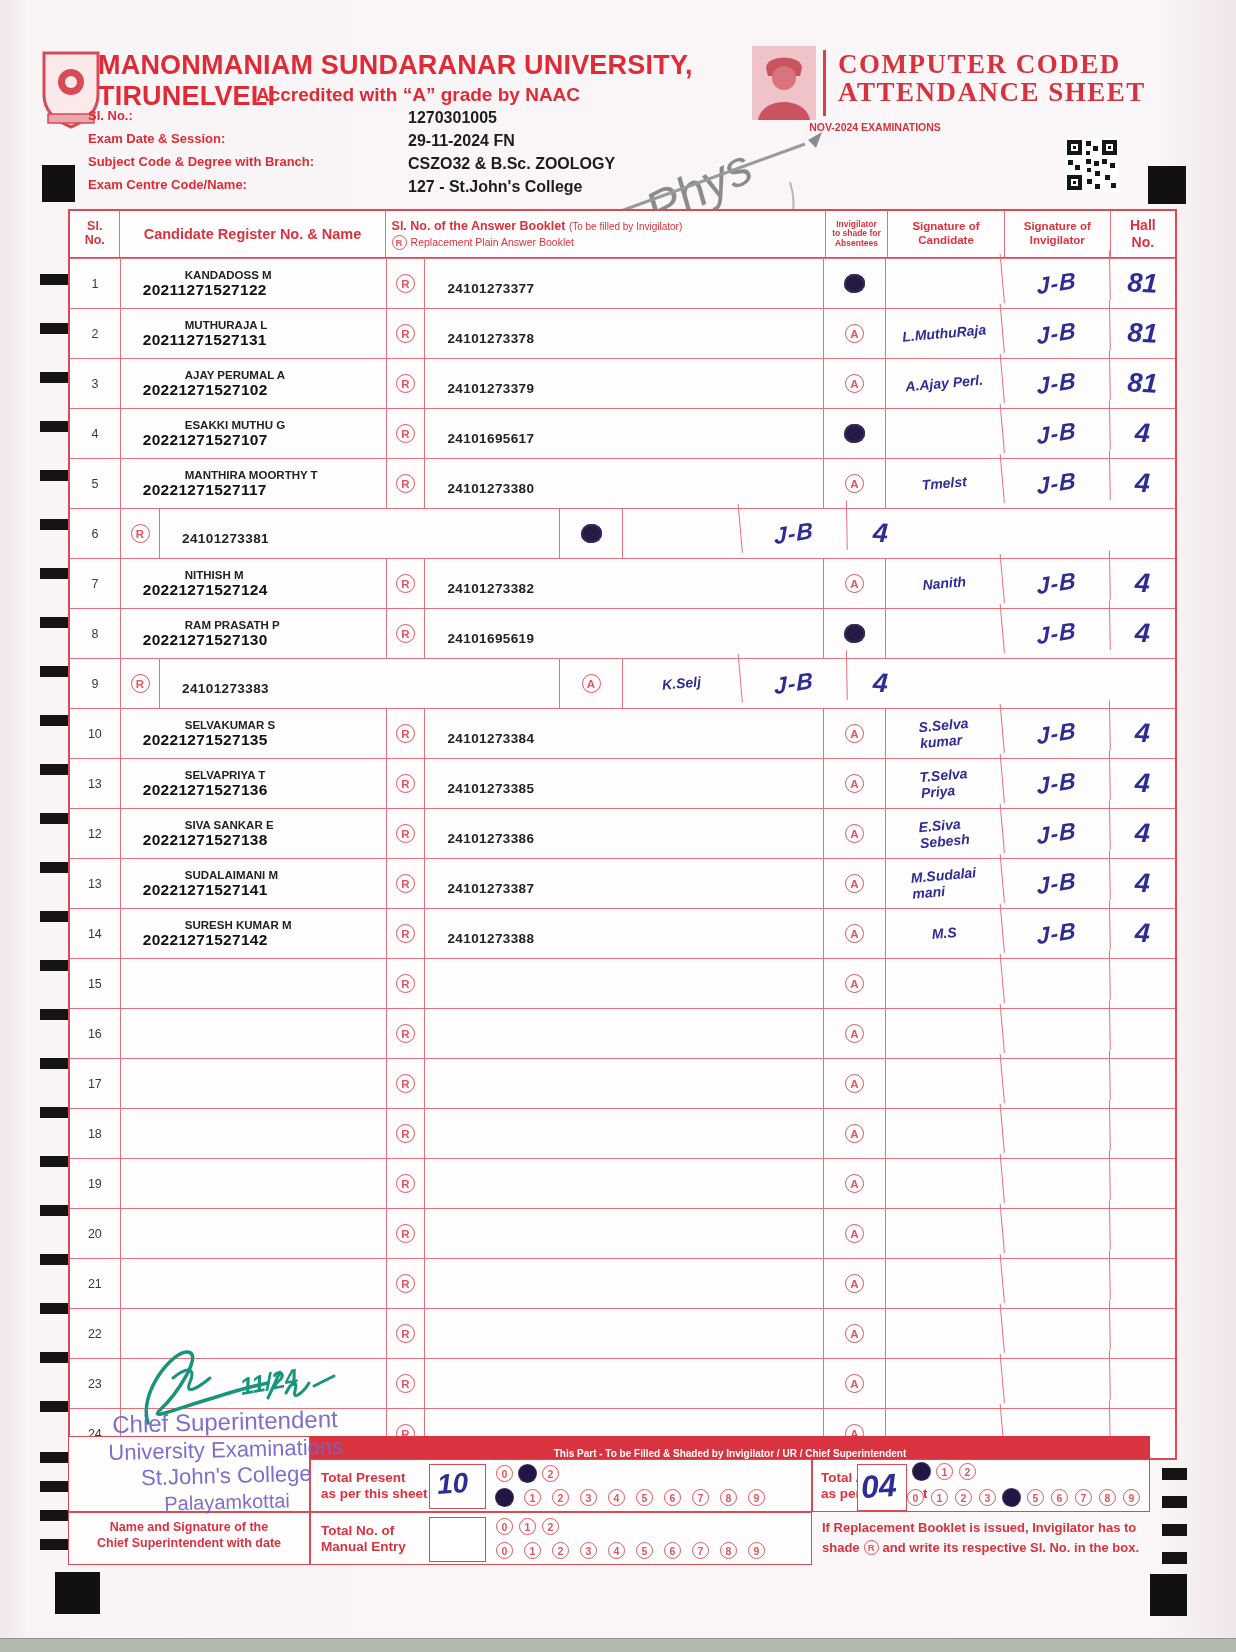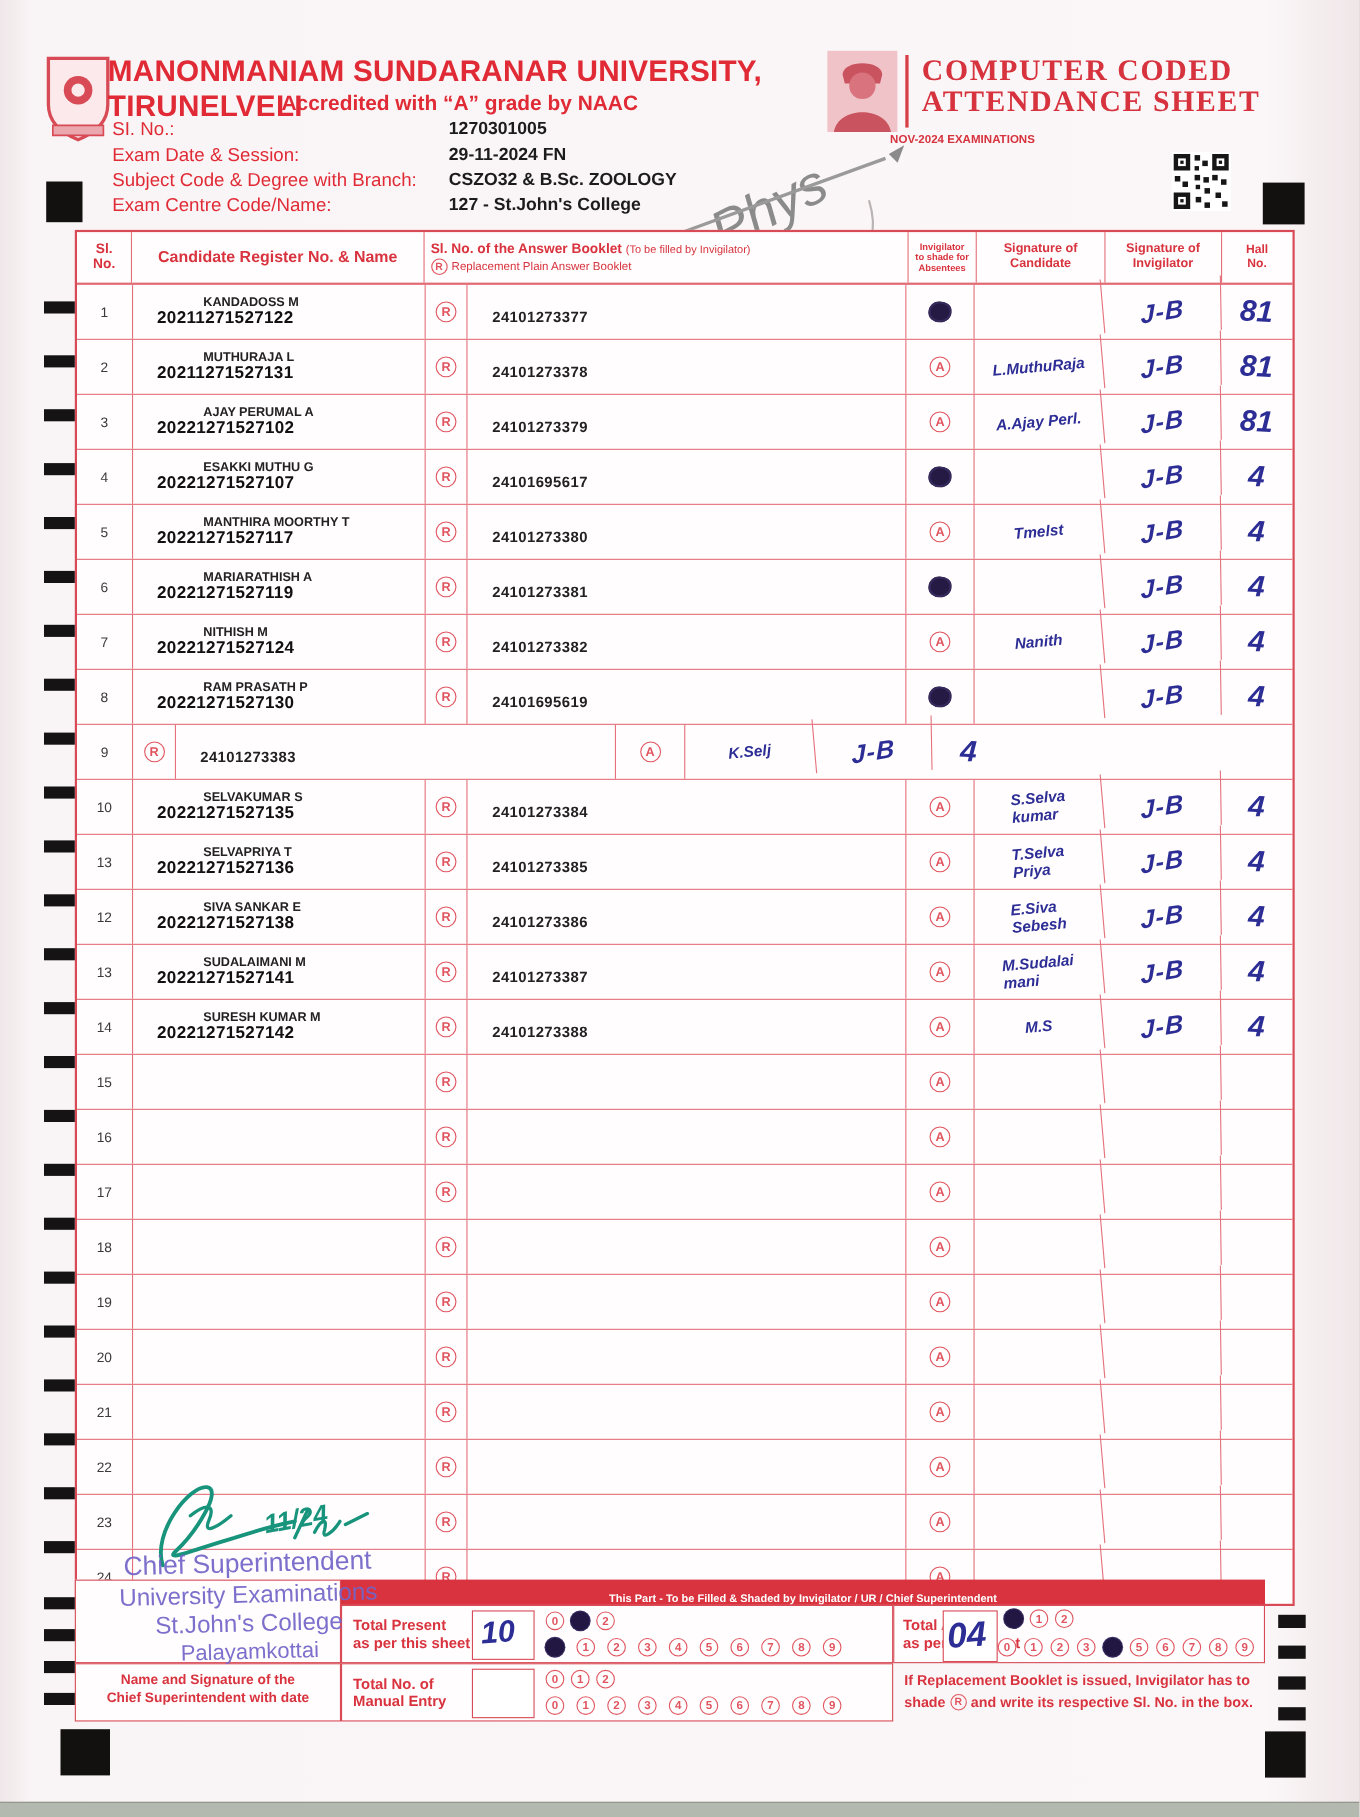--- a/index.html
+++ b/index.html
@@ -11,36 +11,36 @@
   .bigmark{position:absolute;background:#131110;}
 
   
   .uni-title{left:98px;top:50px;width:700px;font-size:27px;font-weight:bold;color:#e02a35;letter-spacing:.2px;}
   .uni-sub{left:98px;top:84px;width:640px;text-align:center;font-size:19px;font-weight:bold;color:#e02a35;}
   .vdiv{left:823px;top:50px;width:3px;height:66px;background:#d84048;}
   .sheet-title{left:838px;top:50px;width:330px;font-family:"Liberation Serif",serif;font-weight:bold;
                font-size:27px;line-height:28px;color:#d6333e;letter-spacing:1.5px;}
   .exam-session{left:800px;top:121px;width:150px;text-align:center;font-size:10.5px;font-weight:bold;color:#d6333e;}
 
-  .meta-label{left:102px;font-size:17px;font-weight:normal;color:#e02a35;}
+  .meta-label{left:88px;font-size:13px;font-weight:bold;color:#e02a35;}
   .meta-value{left:408px;font-size:16px;font-weight:bold;color:#1d1c1c;}
 
   
   .atable{left:68px;top:209px;width:1105px;border:2px solid #d84a55;background:#fffdfd;}
   .thead{display:flex;height:46px;border-bottom:1.4px solid #d84a55;color:#d8333e;}
   .thead>div{border-right:1.2px solid #e4717b;display:flex;flex-direction:column;align-items:center;justify-content:center;
              text-align:center;font-weight:bold;}
   .thead>div:last-child{border-right:none;}
   .h-sl{width:50px;font-size:12.5px;white-space:pre-line;line-height:1.1;}
   .h-cand{width:267px;font-size:14.5px;}
   .h-book{width:438px;font-size:11px;align-items:flex-start !important;padding-left:6px;}
   .h-abs{width:62px;font-size:8.5px;white-space:pre-line;line-height:1.12;}
   .h-csig{width:117px;font-size:11.5px;white-space:pre-line;line-height:1.2;}
   .h-isig{width:106px;font-size:11.5px;white-space:pre-line;line-height:1.2;}
-  .h-hall{width:65px;font-size:11px;white-space:pre-line;line-height:1.2;}
+  .h-hall{width:65px;font-size:14px;white-space:pre-line;line-height:1.2;}
   .bk1{font-size:12.5px;}
   .bk1 .paren{font-weight:normal;font-size:10px;}
   .bk2{font-size:10.5px;font-weight:normal;display:flex;align-items:center;gap:4px;margin-top:2px;}
 
   .trow{display:flex;height:49px;border-top:1.2px solid #e4717b;}
   .cell{border-right:1.2px solid #e4717b;display:flex;align-items:center;justify-content:center;overflow:visible;}
   .trow .cell:last-child{border-right:none;}
   .c-sl{width:50px;font-size:12.5px;color:#3a3a3a;}
   .c-cand{width:267px;flex-direction:column;align-items:flex-start;justify-content:center;padding-left:22px;box-sizing:border-box;}
   .cname{font-size:11.5px;font-weight:bold;color:#222;padding-left:42px;}
@@ -276,24 +276,20 @@
           <div class="cell c-book">24101273380</div>
           <div class="cell c-abs">
             <span class="cr">A</span>
           </div>
           <div class="cell c-csig ink sig">Tmelst</div>
           <div class="cell c-isig ink invsig">J-B</div>
           <div class="cell c-hall ink hall">4</div>
         </div>
         <div class="trow">
           <div class="cell c-sl">6</div>
-          <div class="cell c-cand">
-            <div class="cname">MARIARATHISH A</div>
-            <div class="creg">20221271527119</div>
-          </div>
           <div class="cell c-r">
             <span class="cr">R</span>
           </div>
           <div class="cell c-book">24101273381</div>
           <div class="cell c-abs">
             <div class="dot"></div>
           </div>
           <div class="cell c-csig ink sig"></div>
           <div class="cell c-isig ink invsig">J-B</div>
           <div class="cell c-hall ink hall">4</div>

